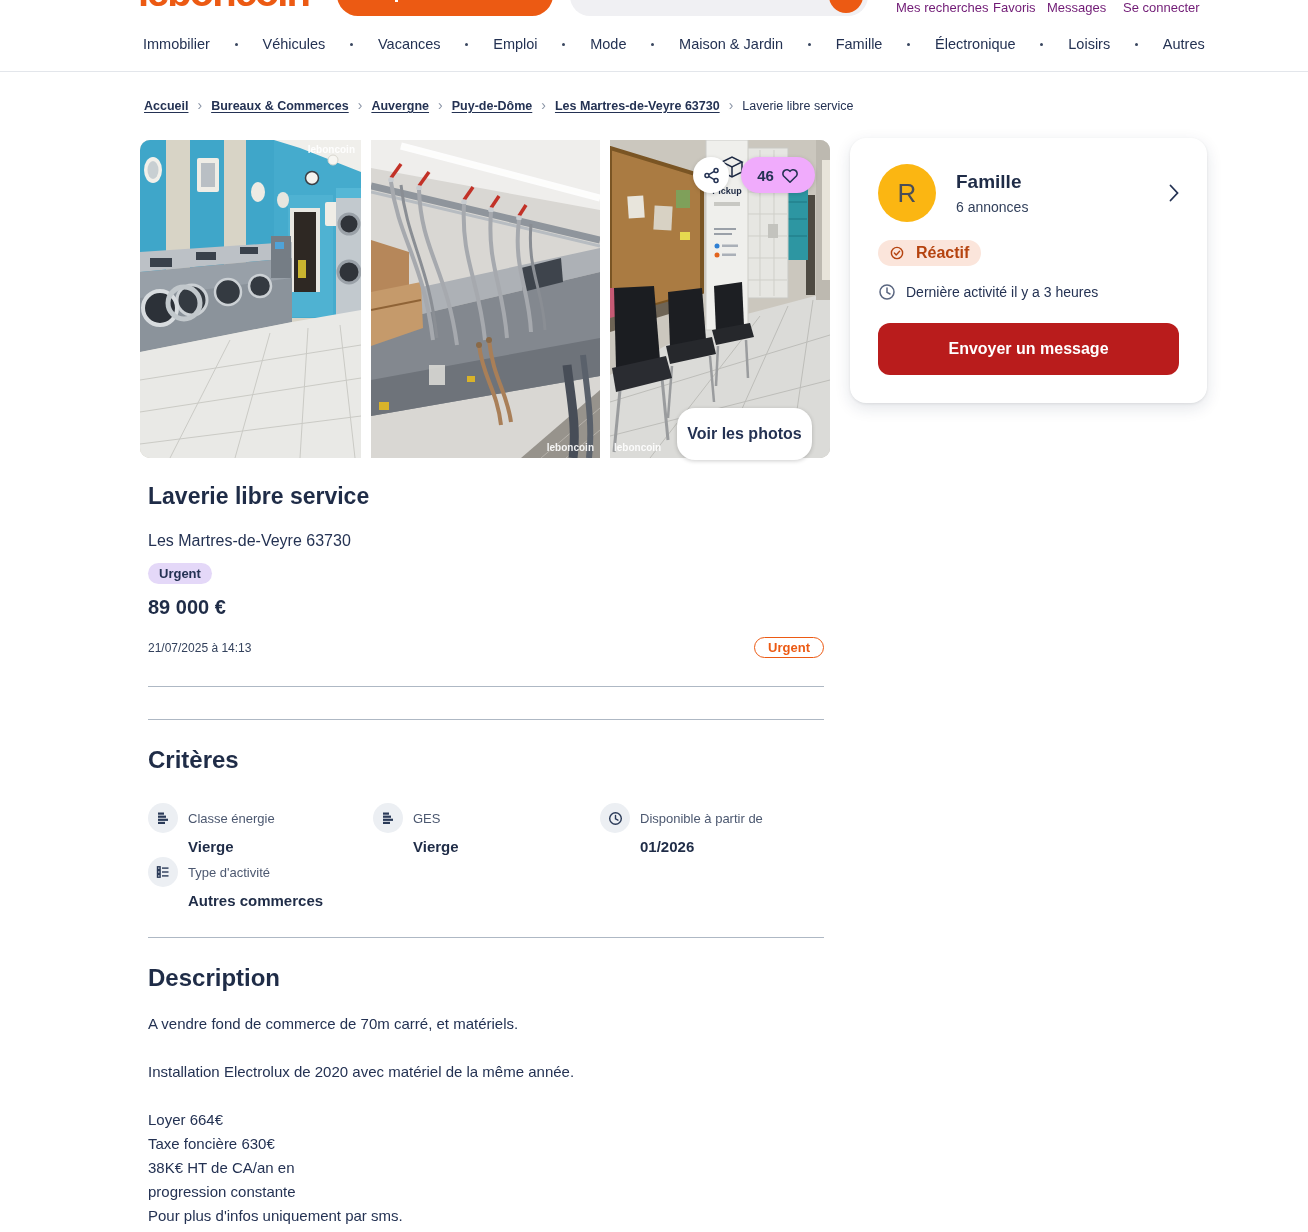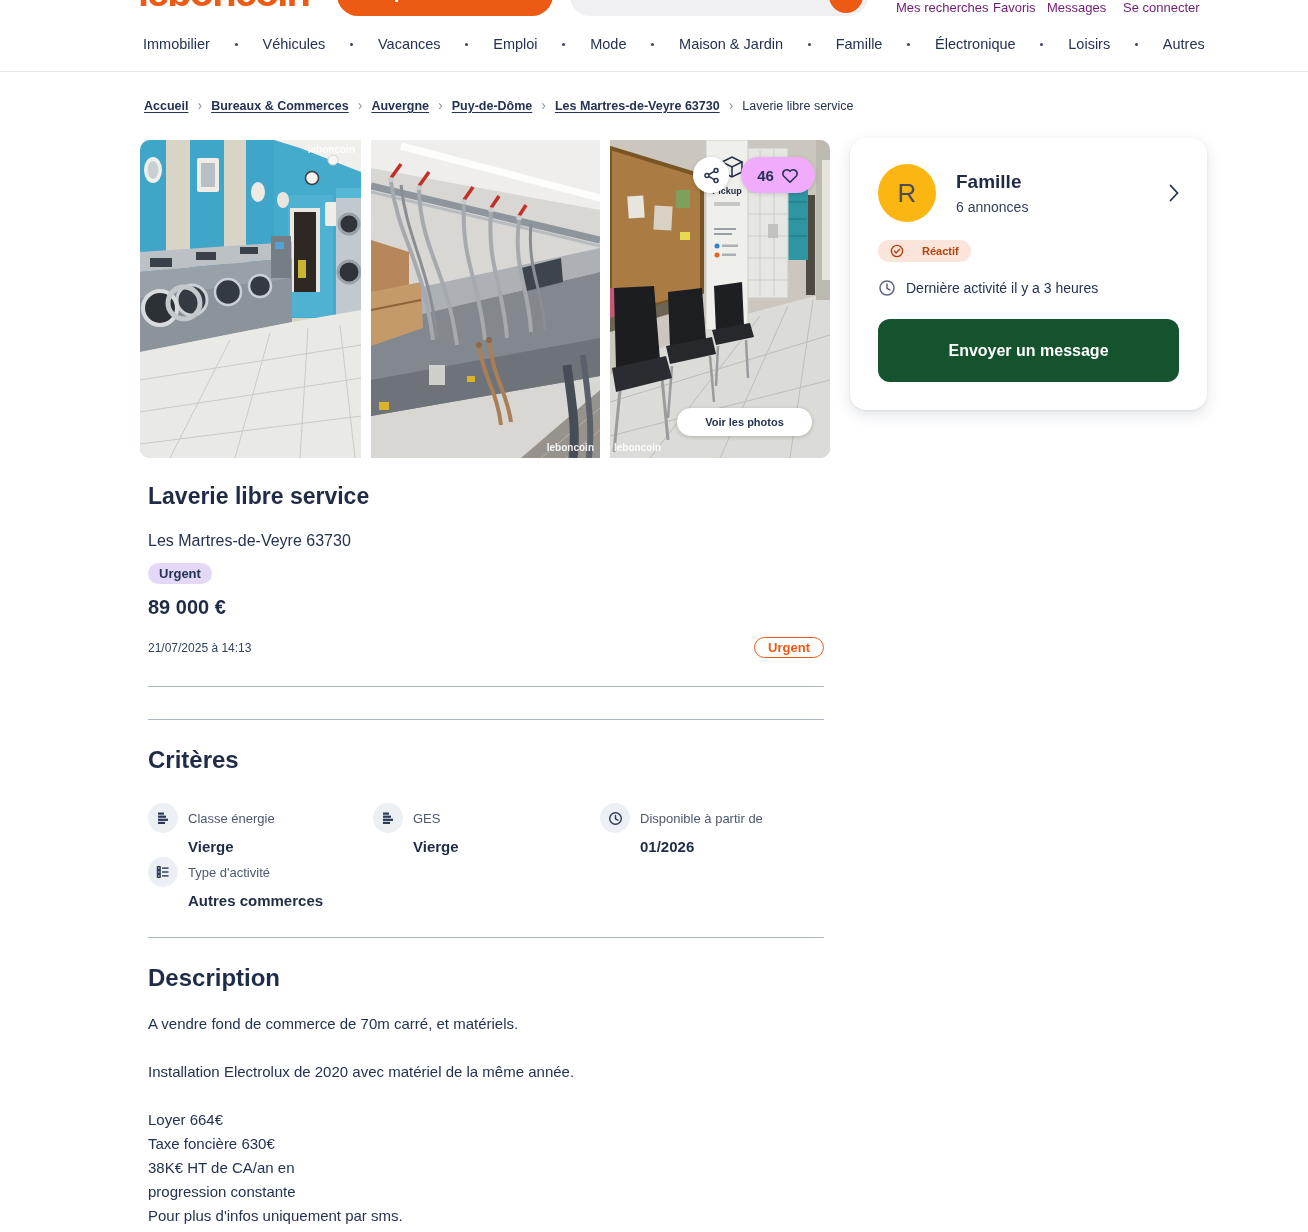--- a/index.html
+++ b/index.html
@@ -41,23 +41,23 @@
   .photo2{left:231px;width:229px;}
   .photo3{left:470px;width:220px;border-radius:0 10px 10px 0;}
   .wm{position:absolute;color:rgba(255,255,255,.9);font-size:10px;font-weight:bold;}
   .wm1{top:4px;right:6px;} .wm2{bottom:5px;right:6px;} .wm3{bottom:5px;left:4px;}
   .share-btn{position:absolute;left:553px;top:17px;width:36px;height:36px;border-radius:50%;
         background:#fff;display:flex;align-items:center;justify-content:center;cursor:pointer;
         box-shadow:0 1px 4px rgba(0,0,0,.15);}
   .fav-btn{position:absolute;left:601px;top:17px;width:74px;height:36px;border-radius:18px;
         background:#f0abfc;display:flex;align-items:center;justify-content:center;gap:7px;
         font-size:15px;font-weight:bold;color:#243253;cursor:pointer;box-shadow:0 1px 4px rgba(0,0,0,.15);}
-  .view-photos-btn{position:absolute;left:537px;top:268px;width:135px;height:28px;border-radius:18px;
+  .view-photos-btn{position:absolute;left:537px;top:268px;width:135px;height:52px;border-radius:18px;
         background:#fff;display:flex;align-items:center;justify-content:center;
-        font-size:11px;font-weight:bold;color:#243253;cursor:pointer;box-shadow:0 1px 4px rgba(0,0,0,.2);}
+        font-size:16px;font-weight:bold;color:#243253;cursor:pointer;box-shadow:0 1px 4px rgba(0,0,0,.2);}
 
   
   .listing{position:absolute;left:148px;top:483px;width:676px;}
   .title{margin:0;font-size:23px;font-weight:bold;color:#1F2C47;}
   .location{margin-top:22px;font-size:16px;}
   .badge-urgent{display:inline-block;margin-top:13px;background:#E4D8F8;color:#243253;
         font-size:13px;font-weight:bold;padding:3px 11px;border-radius:12px;}
   .price{margin-top:12px;font-size:20px;font-weight:bold;color:#1F2C47;}
   .date-row{margin-top:18px;display:flex;justify-content:space-between;align-items:center;}
   .date{font-size:12px;color:#33415C;}
@@ -80,25 +80,25 @@
   .seller-card{position:absolute;left:850px;top:138px;width:357px;box-sizing:border-box;
         background:#fff;border-radius:16px;padding:26px 28px 28px;
         box-shadow:0 1px 3px rgba(0,0,0,.08),0 5px 16px rgba(27,41,70,.12);}
   .seller-top{display:flex;align-items:center;cursor:pointer;}
   .avatar{width:58px;height:58px;border-radius:50%;background:#FBB612;flex:0 0 auto;
         display:flex;align-items:center;justify-content:center;font-size:26px;color:#4A4E57;}
   .seller-info{margin-left:20px;}
   .seller-name{font-size:19px;font-weight:bold;color:#1F2C47;}
   .seller-ads{margin-top:6px;font-size:14px;color:#33415C;}
   .card-chevron{margin-left:auto;display:flex;align-items:center;}
-  .badge-reactive{display:inline-flex;align-items:center;gap:18px;margin-top:18px;
-        background:#FBE5DB;color:#B5430F;font-size:11px;font-weight:bold;
+  .badge-reactive{display:inline-flex;align-items:center;gap:12px;margin-top:18px;
+        background:#FBE5DB;color:#B5430F;font-size:16px;font-weight:bold;
         padding:4px 12px;border-radius:14px;}
   .activity-row{margin-top:17px;display:flex;align-items:center;gap:10px;font-size:14px;color:#243253;}
-  .msg-btn{margin-top:22px;width:100%;height:63px;border:0;border-radius:12px;background:#14532d;
+  .msg-btn{margin-top:22px;width:100%;height:52px;border:0;border-radius:12px;background:#b91c1c;
         color:#fff;font-size:16px;font-weight:bold;font-family:"Liberation Sans",sans-serif;cursor:pointer;}
 </style>
 </head>
 <body>
 
 <div id="page">
 
   <div class="logo">leboncoin</div>
   <div class="deposit-btn">
       <span class="frag"></span>

